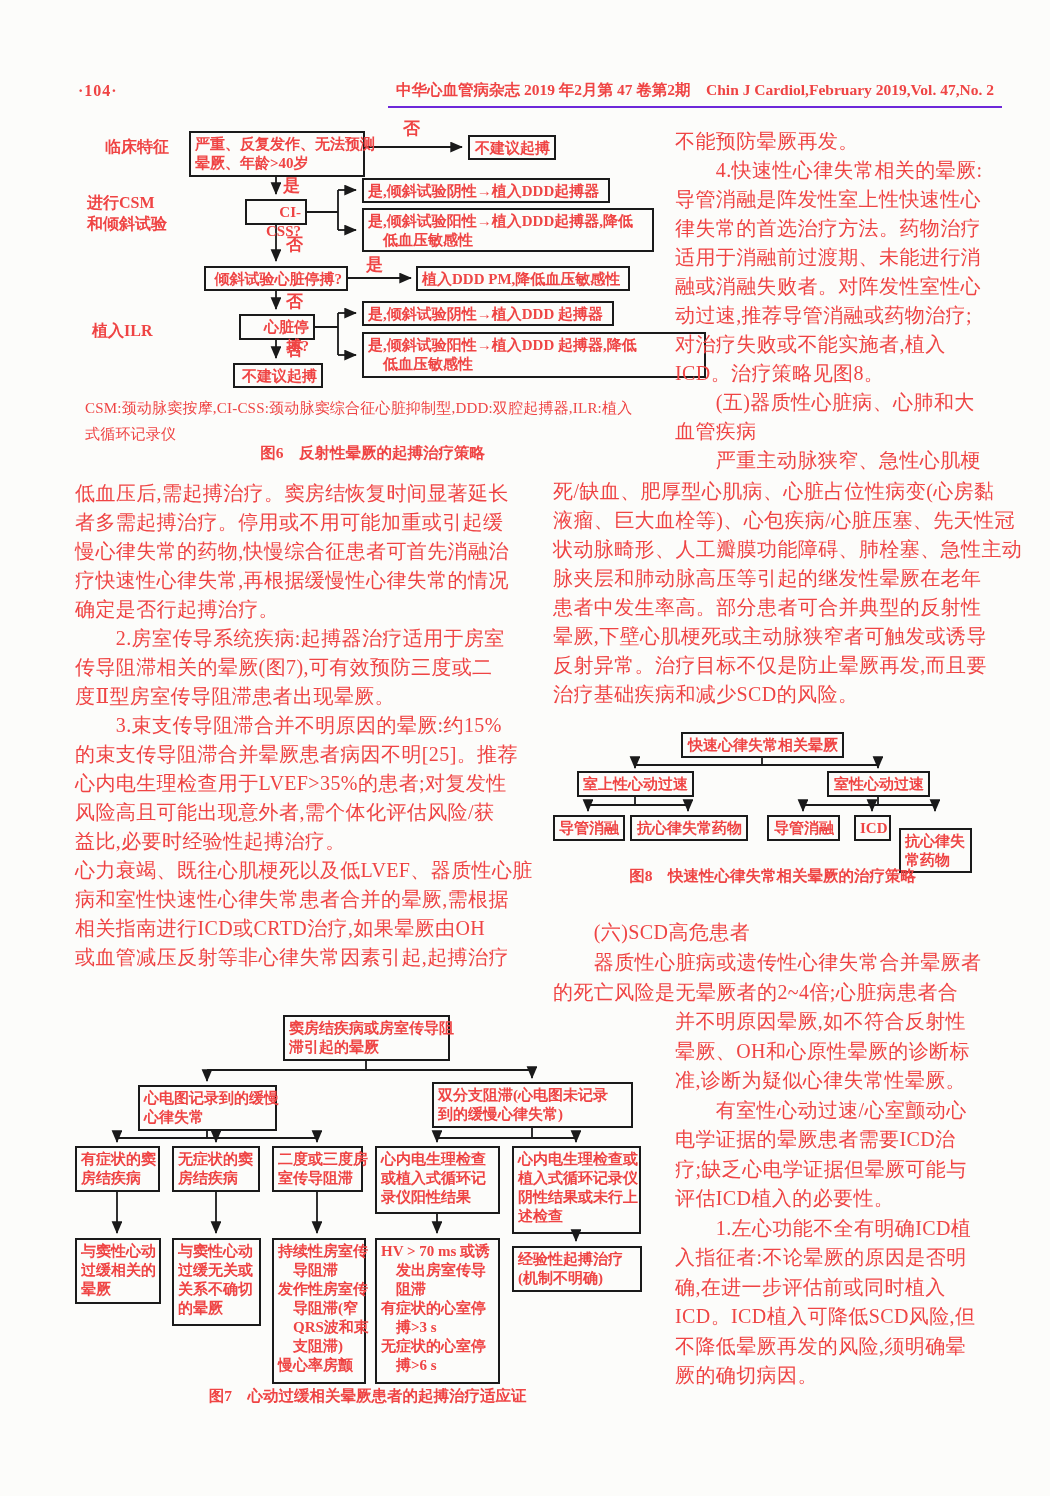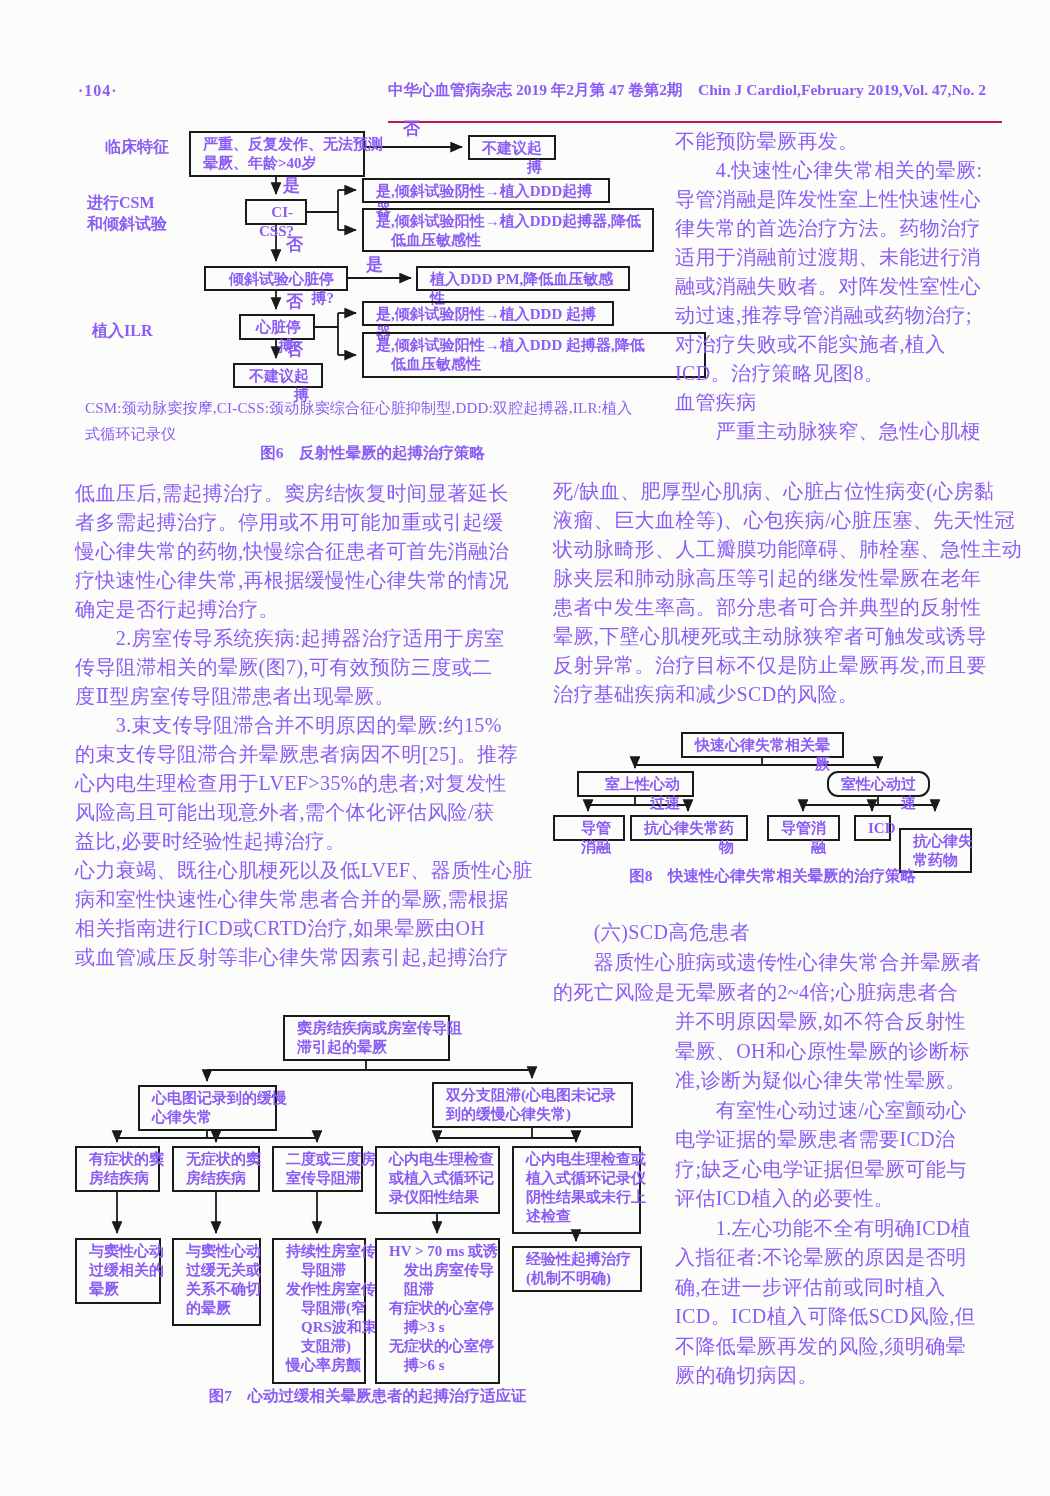--- a/index.html
+++ b/index.html
@@ -1,40 +1,40 @@
 <!DOCTYPE html>
 <html><head>
 <meta charset="utf-8">
 <style>
   html,body{margin:0;padding:0;background:#e8e8e6;}
   #page{
     position:relative;
     width:1050px;height:1496px;
     background:#fcfcfa;
     font-family:"Liberation Serif","DejaVu Serif",serif;
-    color:#8b5cf6;
+    color:#ef4444;
     overflow:hidden;
   }
   .abs{position:absolute;}
   
   .pagenum{font-size:16px;font-weight:bold;letter-spacing:1px;}
   .jheader{
     font-size:15.5px;font-weight:bold;
-    border-bottom:2px solid #be185d;
-    padding-bottom:20px;white-space:nowrap;
+    border-bottom:2px solid #6d28d9;
+    padding-bottom:5px;white-space:nowrap;text-align:center;
   }
   
   .lines div{white-space:pre;}
   .body-text{font-size:20px;letter-spacing:0.4px;line-height:29px;}
   
   .fbox{
     position:absolute;
     border:2px solid #1a1a1a;
     font-size:15px;font-weight:bold;line-height:19px;
-    padding:2px 12px;box-sizing:border-box;
+    padding:2px 4px;box-sizing:border-box;
     background:transparent;
   }
   .fbox.center{text-align:right;}
   .elabel{position:absolute;font-size:17px;font-weight:bold;line-height:17px;}
   .sidelabel{position:absolute;font-size:16px;font-weight:bold;line-height:20px;white-space:nowrap;}
   .caption{position:absolute;font-size:15.5px;font-weight:bold;text-align:center;}
   .footnote{font-size:15px;line-height:26px;letter-spacing:0.2px;}
   svg.wires{position:absolute;left:0;top:0;pointer-events:none;}
 </style>
 </head>
@@ -159,20 +159,21 @@
   <div class="abs body-text lines" style="left:675px;top:127px;width:318px;">
       <div>不能预防晕厥再发。</div>
       <div>　　4.快速性心律失常相关的晕厥:</div>
       <div>导管消融是阵发性室上性快速性心</div>
       <div>律失常的首选治疗方法。药物治疗</div>
       <div>适用于消融前过渡期、未能进行消</div>
       <div>融或消融失败者。对阵发性室性心</div>
       <div>动过速,推荐导管消融或药物治疗;</div>
       <div>对治疗失败或不能实施者,植入</div>
       <div>ICD。治疗策略见图8。</div>
+      <div>　　(五)器质性心脏病、心肺和大</div>
       <div>血管疾病</div>
       <div>　　严重主动脉狭窄、急性心肌梗</div>
     </div>
 
   <div class="abs body-text lines" style="left:553px;top:477px;width:440px;">
       <div>死/缺血、肥厚型心肌病、心脏占位性病变(心房黏</div>
       <div>液瘤、巨大血栓等)、心包疾病/心脏压塞、先天性冠</div>
       <div>状动脉畸形、人工瓣膜功能障碍、肺栓塞、急性主动</div>
       <div>脉夹层和肺动脉高压等引起的继发性晕厥在老年</div>
       <div>患者中发生率高。部分患者可合并典型的反射性</div>
@@ -199,21 +200,21 @@
       <div>入指征者:不论晕厥的原因是否明</div>
       <div>确,在进一步评估前或同时植入</div>
       <div>ICD。ICD植入可降低SCD风险,但</div>
       <div>不降低晕厥再发的风险,须明确晕</div>
       <div>厥的确切病因。</div>
     </div>
 
   <div>
     <div class="fbox center" style="left:681px;top:732px;width:163px;height:26px;">快速心律失常相关晕厥</div>
     <div class="fbox center" style="left:577px;top:771px;width:117px;height:26px;">室上性心动过速</div>
-    <div class="fbox center" style="left:827px;top:771px;width:103px;height:26px;border-radius:11px;">室性心动过速</div>
+    <div class="fbox center" style="left:827px;top:771px;width:103px;height:26px;">室性心动过速</div>
     <div class="fbox center" style="left:553px;top:815px;width:72px;height:26px;">导管消融</div>
     <div class="fbox center" style="left:630px;top:815px;width:118px;height:26px;">抗心律失常药物</div>
     <div class="fbox center" style="left:767px;top:815px;width:73px;height:26px;">导管消融</div>
     <div class="fbox center" style="left:854px;top:815px;width:37px;height:26px;">ICD</div>
     <div class="fbox lines" style="left:899px;top:815px;width:73px;height:45px;margin-top:13px;">
         <div>抗心律失</div>
         <div>常药物</div>
       </div>
     <div class="caption" style="left:555px;top:866px;width:435px;">图8　快速性心律失常相关晕厥的治疗策略</div>
   </div>

